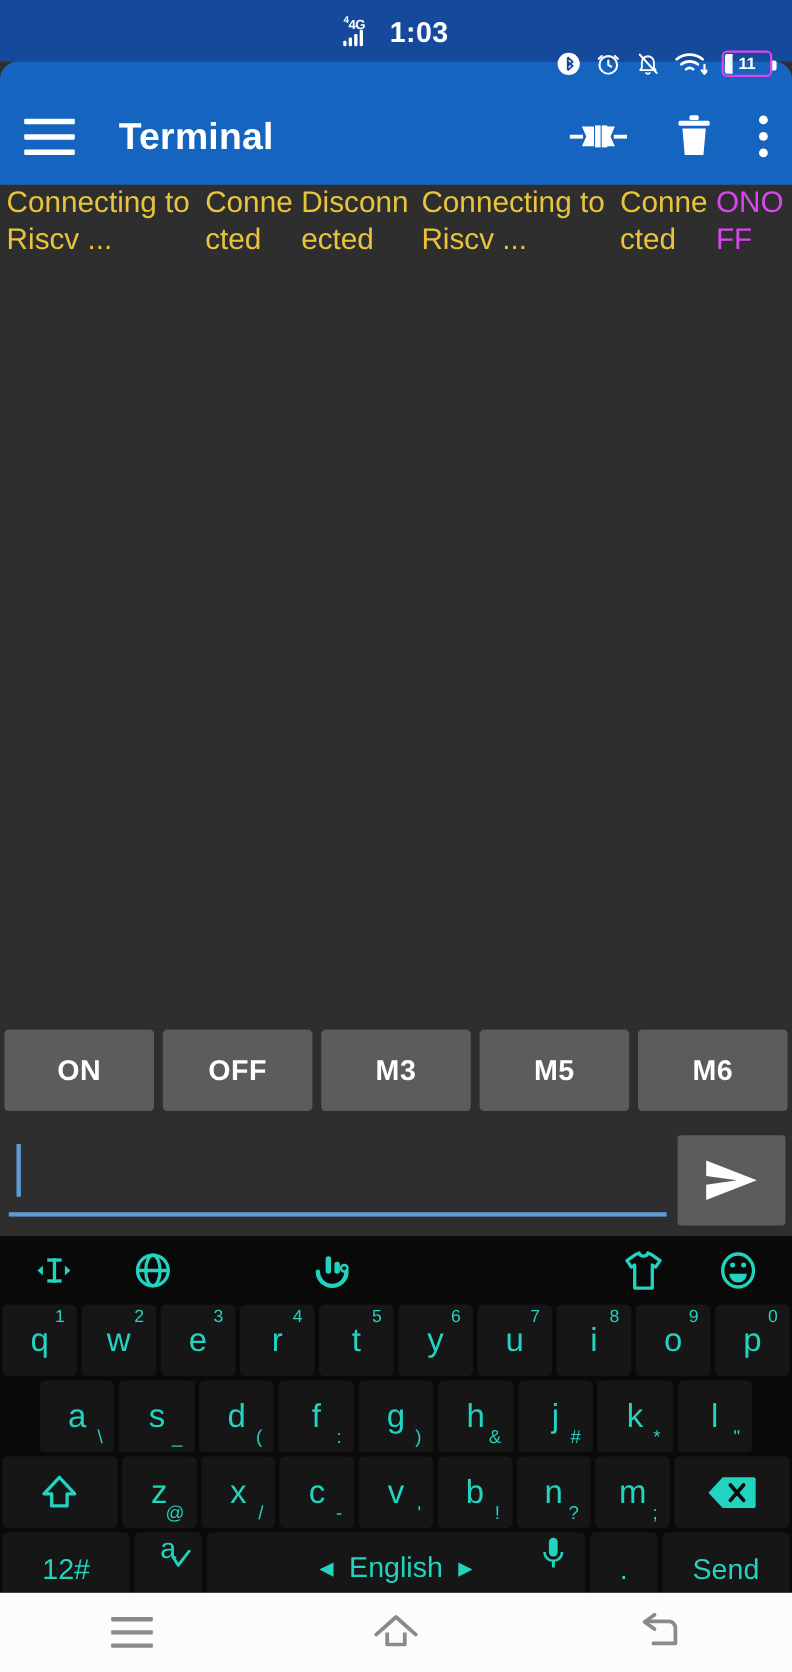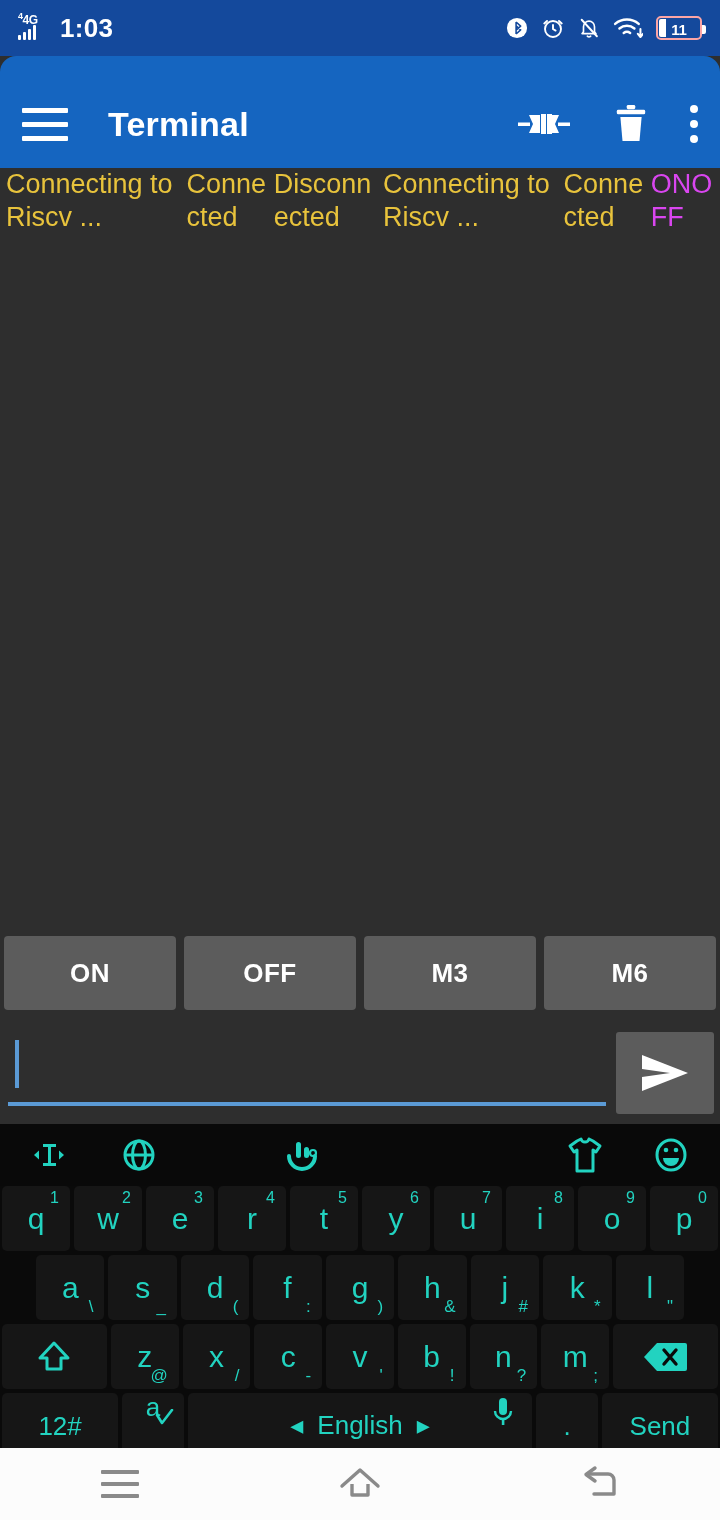--- a/index.html
+++ b/index.html
@@ -8,42 +8,42 @@
     background: #000;
     font-family: "Liberation Sans", sans-serif;
     overflow: hidden;
   }
   #app { position: relative; width: 720px; height: 1520px; background: #2e2e2e; }
 
   
   .statusbar {
     height: 56px; background: #14499c;
     display: flex; align-items: center;
-    padding: 0 18px; color: #fff;
+    padding: 14px 18px; color: #fff; flex-direction: column;
   }
   .sb-left { display: flex; align-items: center; gap: 8px; }
   .net-ico { position: relative; width: 34px; height: 28px; }
   .net-ico .g4 {
     position: absolute; top: -2px; left: 0;
     font-size: 12px; font-weight: bold; letter-spacing: -0.5px; line-height: 1;
   }
   .net-ico .g4 sup { font-size: 9px; }
   .bars { position: absolute; bottom: 2px; left: 0; display: flex; align-items: flex-end; gap: 2px; height: 16px; }
   .bars i { display: block; width: 3px; background: #fff; border-radius: 1px; }
   .bars i:nth-child(1) { height: 5px; }
   .bars i:nth-child(2) { height: 8px; }
   .bars i:nth-child(3) { height: 11px; }
   .bars i:nth-child(4) { height: 15px; }
   .clock { font-size: 26px; font-weight: bold; letter-spacing: 0.3px; }
   .sb-right { margin-left: auto; display: flex; align-items: center; gap: 13px; }
   .sb-right svg { display: block; }
   .battery {
     position: relative; width: 46px; height: 24px;
-    border: 2px solid #fca5a5; border-radius: 5px;
-    display: flex; align-items: flex-end; justify-content: center;
+    border: 2px solid #d946ef; border-radius: 5px;
+    display: flex; align-items: center; justify-content: center;
   }
   .battery::after {
     content: ""; position: absolute; right: -6px; top: 7px;
     width: 4px; height: 9px; background: #fff; border-radius: 0 2px 2px 0;
   }
   .battery .fill { position: absolute; left: 1px; top: 1px; bottom: 1px; width: 7px; background: #fff; border-radius: 2px 0 0 2px; }
   .battery .lvl { position: relative; font-size: 15px; font-weight: bold; color: #fff; letter-spacing: -0.3px; }
 
   
   .appbar {
@@ -232,20 +232,21 @@
     <div class="term-line term-rx">Disconnected</div>
     <div class="term-line term-rx">Connecting to Riscv ...</div>
     <div class="term-line term-rx">Connected</div>
     <div class="term-line term-tx">ONOFF</div>
   </div>
 
   <div class="macros">
     <button class="macro-btn">ON</button>
     <button class="macro-btn">OFF</button>
     <button class="macro-btn">M3</button>
+    <button class="macro-btn">M5</button>
     <button class="macro-btn">M6</button>
   </div>
 
   <div class="inputrow">
     <div class="cmd-wrap">
       <input class="cmd-input" type="text" placeholder="" style="">
       <div class="caret"></div>
     </div>
     <button class="send-btn">
       <svg width="54" height="42" viewBox="0 0 54 42">

